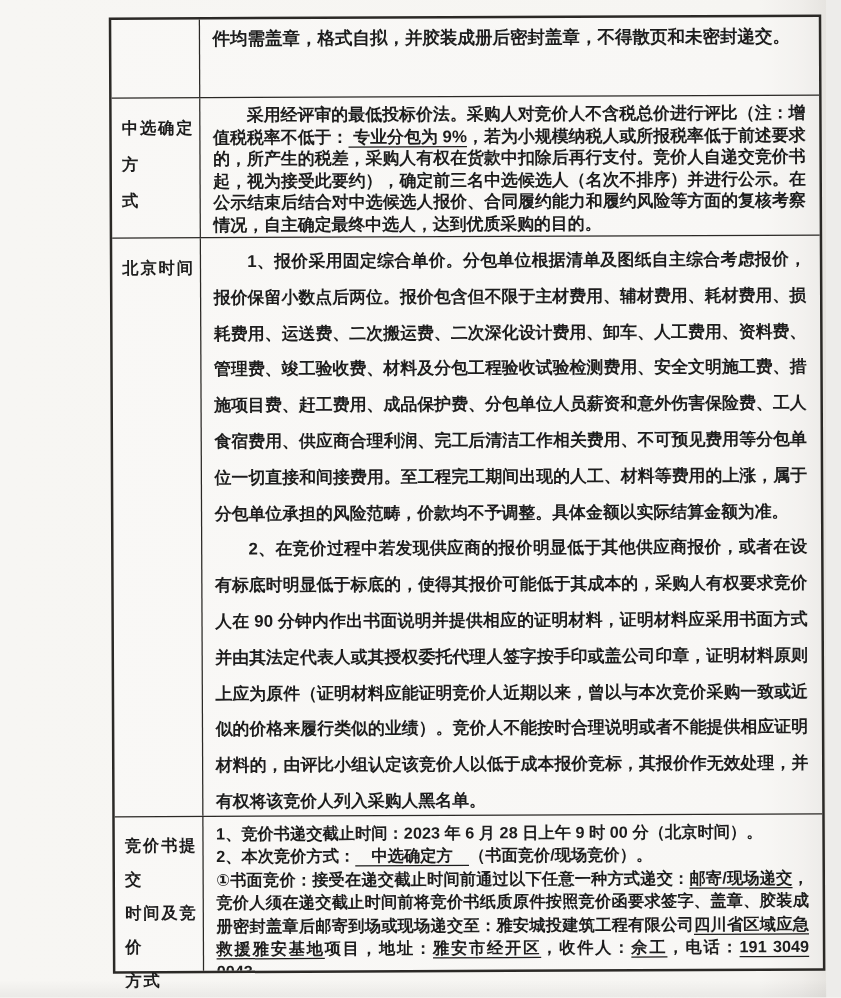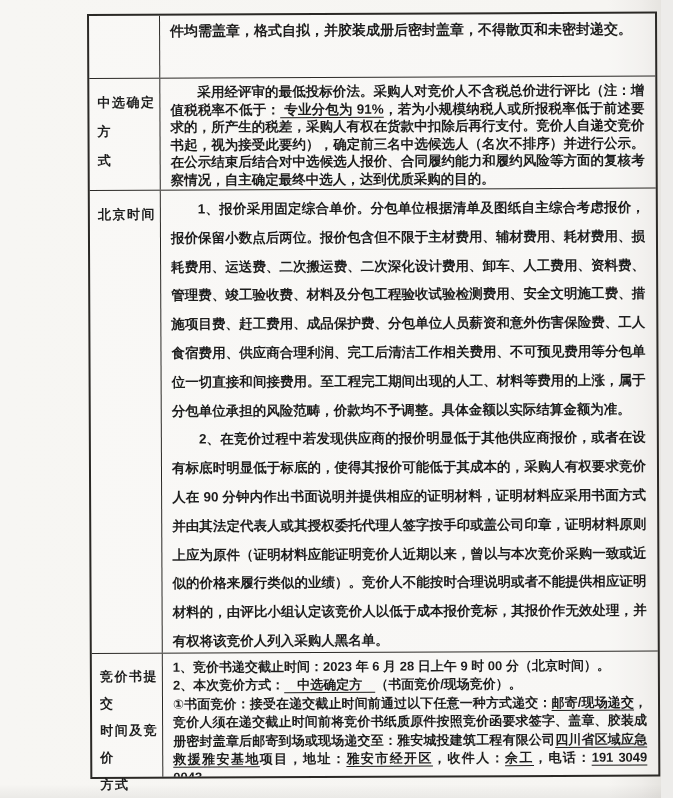--- a/index.html
+++ b/index.html
@@ -67,21 +67,21 @@
           <p class="para"><span class="b">件均需盖章，格式自拟，并胶装成册后密封盖章，不得散页和未密封递交。</span></p>
         </div>
     </div>
 
     <div class="row r1">
       <div class="label-cell">
         <div class="label-text">中选确定方
 式</div>
       </div>
       <div class="content-cell">
-          <p class="para indent"><span>采用经评审的最低投标价法。采购人对竞价人不含税总价进行评比（注：增值税税率不低于：</span><span class="b u"> 专业分包为 91%</span><span>，若为小规模纳税人或所报税率低于前述要求的，所产生的税差，采购人有权在货款中扣除后再行支付。</span><span class="b">竞价人自递交竞价书起，视为接受此要约）</span><span>，确定前三名中选候选人（名次不排序）并进行公示。在公示结束后结合对中选候选人报价、合同履约能力和履约风险等方面的复核考察情况，自主确定最终中选人，达到优质采购的目的。</span></p>
+          <p class="para indent"><span>采用经评审的最低投标价法。采购人对竞价人不含税总价进行评比（注：增值税税率不低于：</span><span class="b u"> 专业分包为 9%</span><span>，若为小规模纳税人或所报税率低于前述要求的，所产生的税差，采购人有权在货款中扣除后再行支付。</span><span class="b">竞价人自递交竞价书起，视为接受此要约）</span><span>，确定前三名中选候选人（名次不排序）并进行公示。在公示结束后结合对中选候选人报价、合同履约能力和履约风险等方面的复核考察情况，自主确定最终中选人，达到优质采购的目的。</span></p>
         </div>
     </div>
 
     <div class="row r2">
       <div class="label-cell">
         <div class="label-text">北京时间</div>
       </div>
       <div class="content-cell">
           <p class="para indent"><span>1、报价采用固定综合单价。分包单位根据清单及图纸自主综合考虑报价，报价保留小数点后两位。报价包含但不限于主材费用、辅材费用、耗材费用、损耗费用、运送费、二次搬运费、二次深化设计费用、卸车、人工费用、资料费、管理费、竣工验收费、材料及分包工程验收试验检测费用、安全文明施工费、措施项目费、赶工费用、成品保护费、分包单位人员薪资和意外伤害保险费、工人食宿费用、供应商合理利润、完工后清洁工作相关费用、不可预见费用等分包单位一切直接和间接费用。至工程完工期间出现的人工、材料等费用的上涨，属于分包单位承担的风险范畴，价款均不予调整。具体金额以实际结算金额为准。</span></p>
           <p class="para indent"><span>2、在竞价过程中若发现供应商的报价明显低于其他供应商报价，或者在设有标底时明显低于标底的，使得其报价可能低于其成本的，采购人有权要求竞价人在 90 分钟内作出书面说明并提供相应的证明材料，证明材料应采用书面方式并由其法定代表人或其授权委托代理人签字按手印或盖公司印章，证明材料原则上应为原件（证明材料应能证明竞价人近期以来，曾以与本次竞价采购一致或近似的价格来履行类似的业绩）。竞价人不能按时合理说明或者不能提供相应证明材料的，由评比小组认定该竞价人以低于成本报价竞标，其报价作无效处理，并有权将该竞价人列入采购人黑名单。</span></p>

